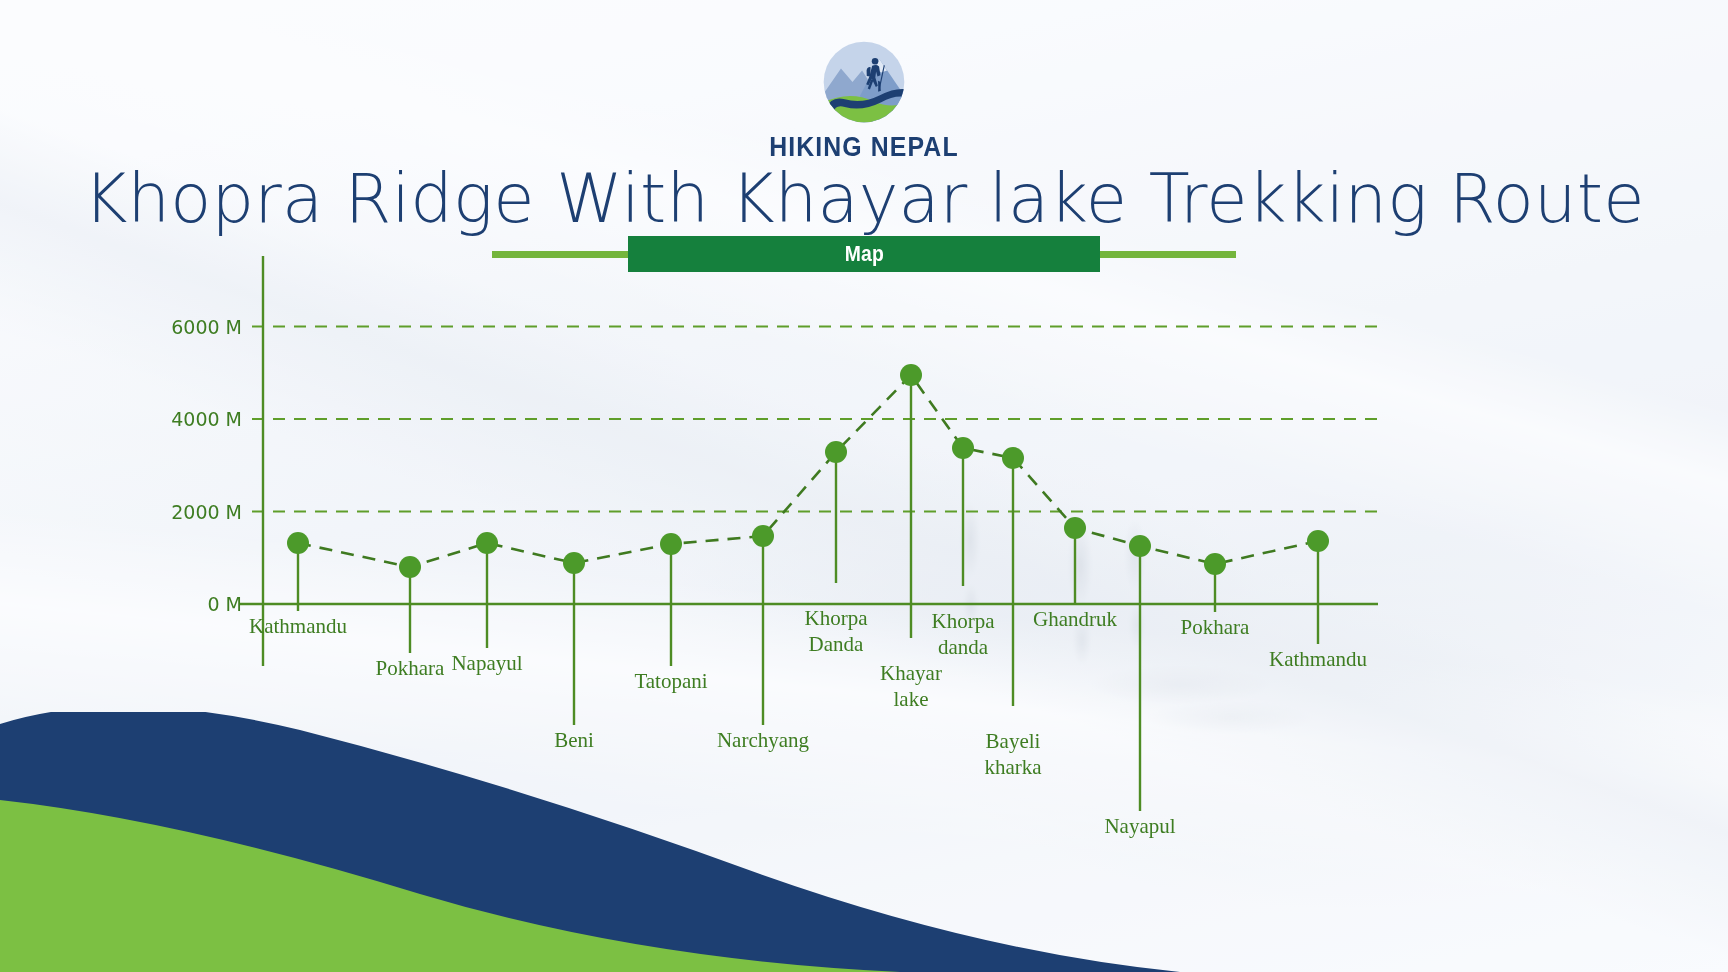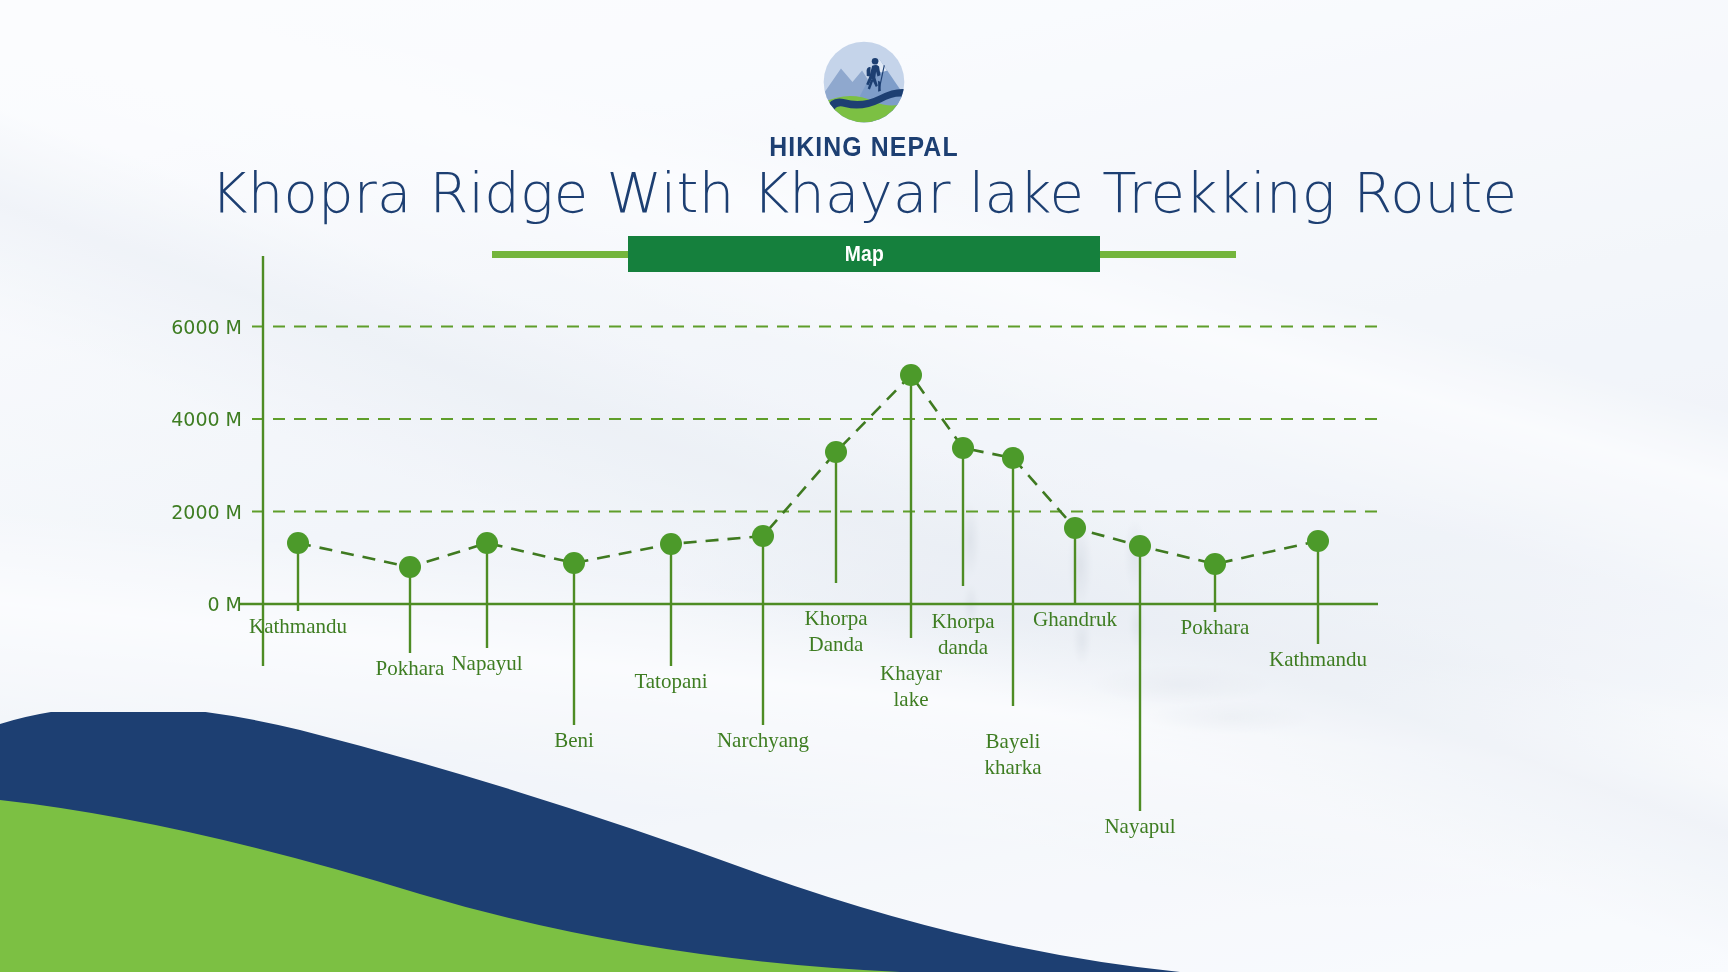--- a/index.html
+++ b/index.html
@@ -72,21 +72,21 @@
     color: #1d3f72;
     transform: scaleX(.92);
   }
 
   
   #page-title {
     position: absolute; left: 0; right: 0; top: 160px;
     text-align: center;
     font-family: "DejaVu Sans", sans-serif;
     font-weight: 300;
-    font-size: 56px;
+    font-size: 67px;
     letter-spacing: .2px;
     color: #1d3f72;
     white-space: nowrap;
   }
 
   
   #map-banner {
     position: absolute; left: 0; right: 0; top: 236px;
     display: flex; align-items: center; justify-content: center;
   }

